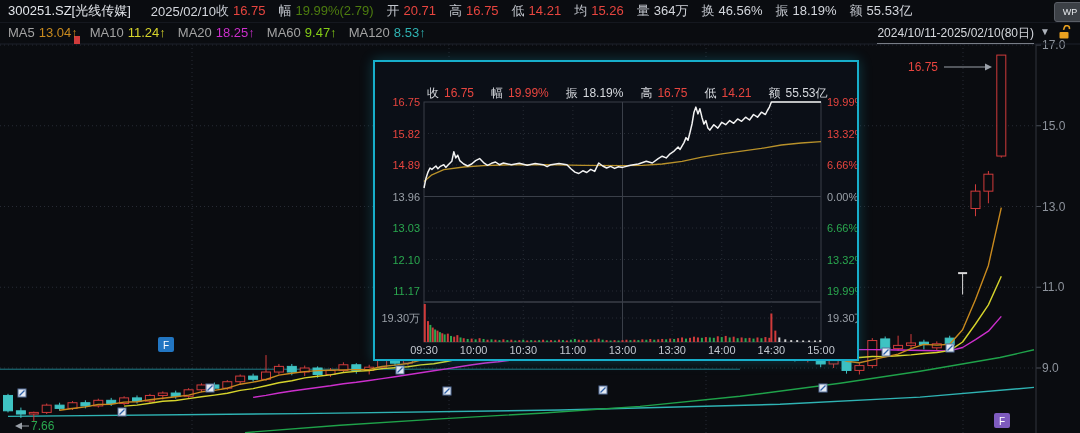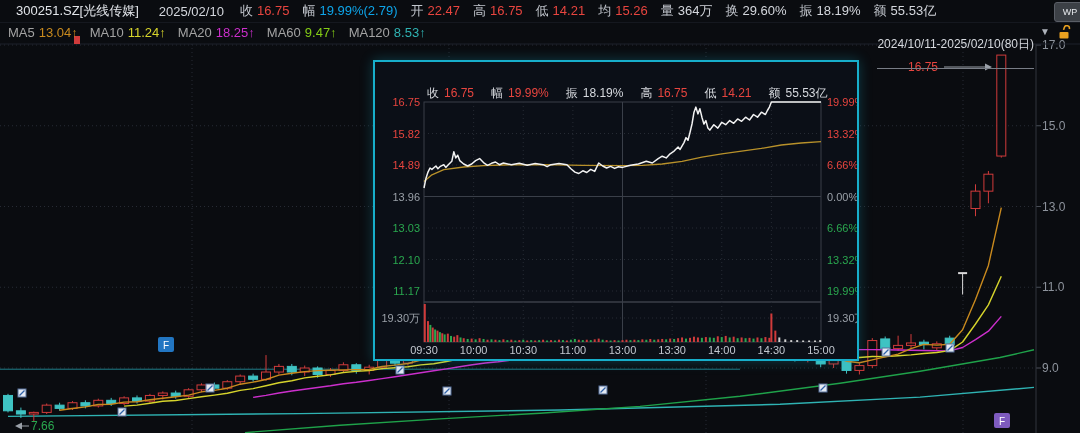--- a/index.html
+++ b/index.html
@@ -1,29 +1,29 @@
 <!DOCTYPE html>
 <html><head>
 <meta charset="utf-8">
 <style>
   html,body{margin:0;padding:0;background:#000;}
   .stage{position:relative;width:1080px;height:433px;background:#0a0c10;overflow:hidden;
          font-family:"Liberation Sans",sans-serif;-webkit-font-smoothing:antialiased;}
   .topbar{position:absolute;top:0;left:0;right:0;height:22px;display:flex;align-items:center;
-          padding-left:16px;font-size:13px;color:#d4d7dd;white-space:nowrap;border-bottom:1px solid #15181f;}
+          padding-left:8px;font-size:13px;color:#d4d7dd;white-space:nowrap;border-bottom:1px solid #15181f;}
   .code{margin-right:20px;color:#e2e5ea;}
-  .tdate{margin-right:16px;}
+  .tdate{}
   .f{margin-right:13px;}
   .fl{color:#c2c6cd;margin-right:4px;}
   .mabar{position:absolute;top:23px;left:0;height:19px;display:flex;align-items:center;
          padding-left:8px;font-size:13px;color:#d4d7dd;white-space:nowrap;}
   .ma-item{margin-right:12px;}
   .fl2{margin-right:4px;color:#a3a3a3;}
-  .range-sel{position:absolute;top:36px;right:46px;font-size:12px;color:#d6d9de;
-             border-bottom:1px solid #787d86;padding-bottom:15px;cursor:pointer;white-space:nowrap;}
+  .range-sel{position:absolute;top:25px;right:46px;font-size:12px;color:#d6d9de;
+             border-bottom:1px solid #787d86;padding-bottom:1px;cursor:pointer;white-space:nowrap;}
   .caret{position:absolute;top:26px;right:30px;color:#aeb3bb;font-size:10px;cursor:pointer;}
   .lock{position:absolute;top:25px;right:8px;width:15px;height:15px;cursor:pointer;}
   .wp{position:absolute;top:2px;right:-6px;width:30px;height:18px;background:#3c4046;border:1px solid #5a5e66;
       border-radius:3px;color:#e8eaee;font-size:9px;display:flex;align-items:center;justify-content:center;}
   #main-svg{position:absolute;top:0;left:0;}
   .popup{position:absolute;left:373px;top:60px;width:482px;height:297px;background:#0b0f17;
          border:2px solid #17aecb;box-shadow:0 0 12px rgba(23,174,203,.3);z-index:10;}
   #popup-svg{position:absolute;top:0;left:0;}
   .popup-title{position:absolute;top:0;left:0;right:0;height:20px;display:flex;align-items:center;
                padding:0 4px 0 10px;font-size:12px;color:#d6d9de;background:#10141d;white-space:nowrap;}
@@ -280,27 +280,27 @@
         <line x1="947.5" y1="350.5" x2="952.5" y2="345.5" stroke="#2f62a8" stroke-width="1.2"></line>
       </g>
       <rect x="74" y="36" width="6" height="8" fill="#d03b3b"></rect>
     </svg>
 
   <div class="topbar">
     <span class="code">300251.SZ[光线传媒]</span>
     <span class="tdate">2025/02/10</span>
     <span id="topbar-fields" style="display:flex;">
         <span class="f"><span class="fl">收</span><span style="color: rgb(232, 69, 63);">16.75</span></span>
-        <span class="f"><span class="fl">幅</span><span style="color: #0ea5e9;">19.99%(2.79)</span></span>
-        <span class="f"><span class="fl">开</span><span style="color: rgb(232, 69, 63);">22.47</span></span>
+        <span class="f"><span class="fl">幅</span><span style="color: #4d7c0f;">19.99%(2.79)</span></span>
+        <span class="f"><span class="fl">开</span><span style="color: rgb(232, 69, 63);">20.71</span></span>
         <span class="f"><span class="fl">高</span><span style="color: rgb(232, 69, 63);">16.75</span></span>
         <span class="f"><span class="fl">低</span><span style="color: rgb(232, 69, 63);">14.21</span></span>
         <span class="f"><span class="fl">均</span><span style="color: rgb(232, 69, 63); margin-top: 43px;">15.26</span></span>
         <span class="f"><span class="fl">量</span><span style="color: rgb(212, 215, 221);">364万</span></span>
-        <span class="f"><span class="fl">换</span><span style="color: rgb(212, 215, 221);">29.60%</span></span>
+        <span class="f"><span class="fl">换</span><span style="color: rgb(212, 215, 221);">46.56%</span></span>
         <span class="f"><span class="fl">振</span><span style="color: rgb(212, 215, 221);">18.19%</span></span>
         <span class="f"><span class="fl">额</span><span style="color: rgb(212, 215, 221);">55.53亿</span></span>
       </span>
   </div>
 
   <div class="mabar">
     <span id="ma-items" style="display:flex;">
         <span class="ma-item"><span class="fl2">MA5</span><span style="color: rgb(201, 138, 30); text-align: right;">13.04↑</span></span>
         <span class="ma-item"><span class="fl2">MA10</span><span style="color: rgb(214, 212, 44);">11.24↑</span></span>
         <span class="ma-item"><span class="fl2">MA20</span><span style="color: rgb(204, 47, 204);">18.25↑</span></span>

